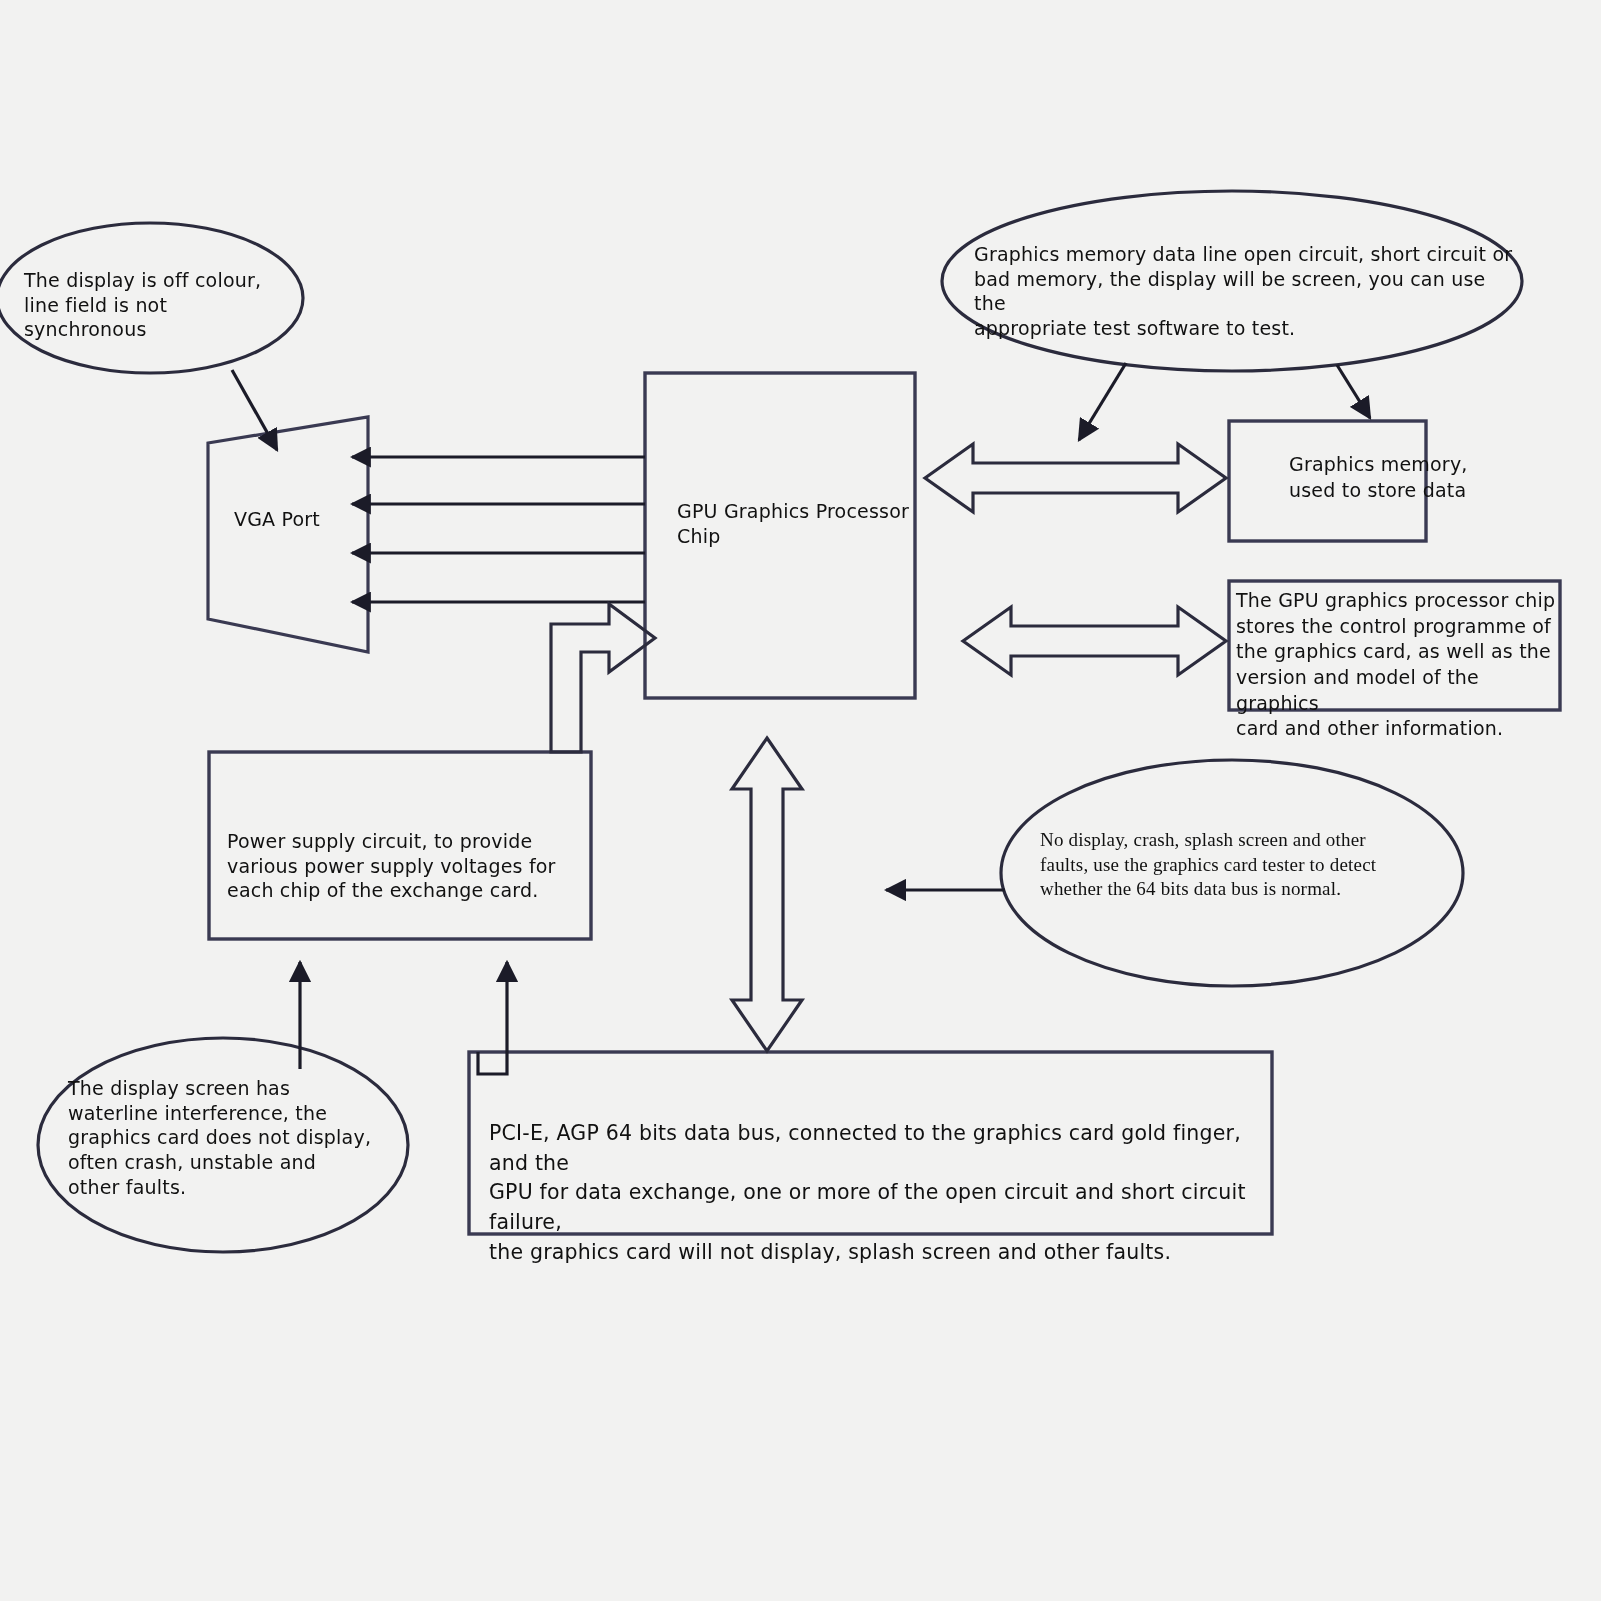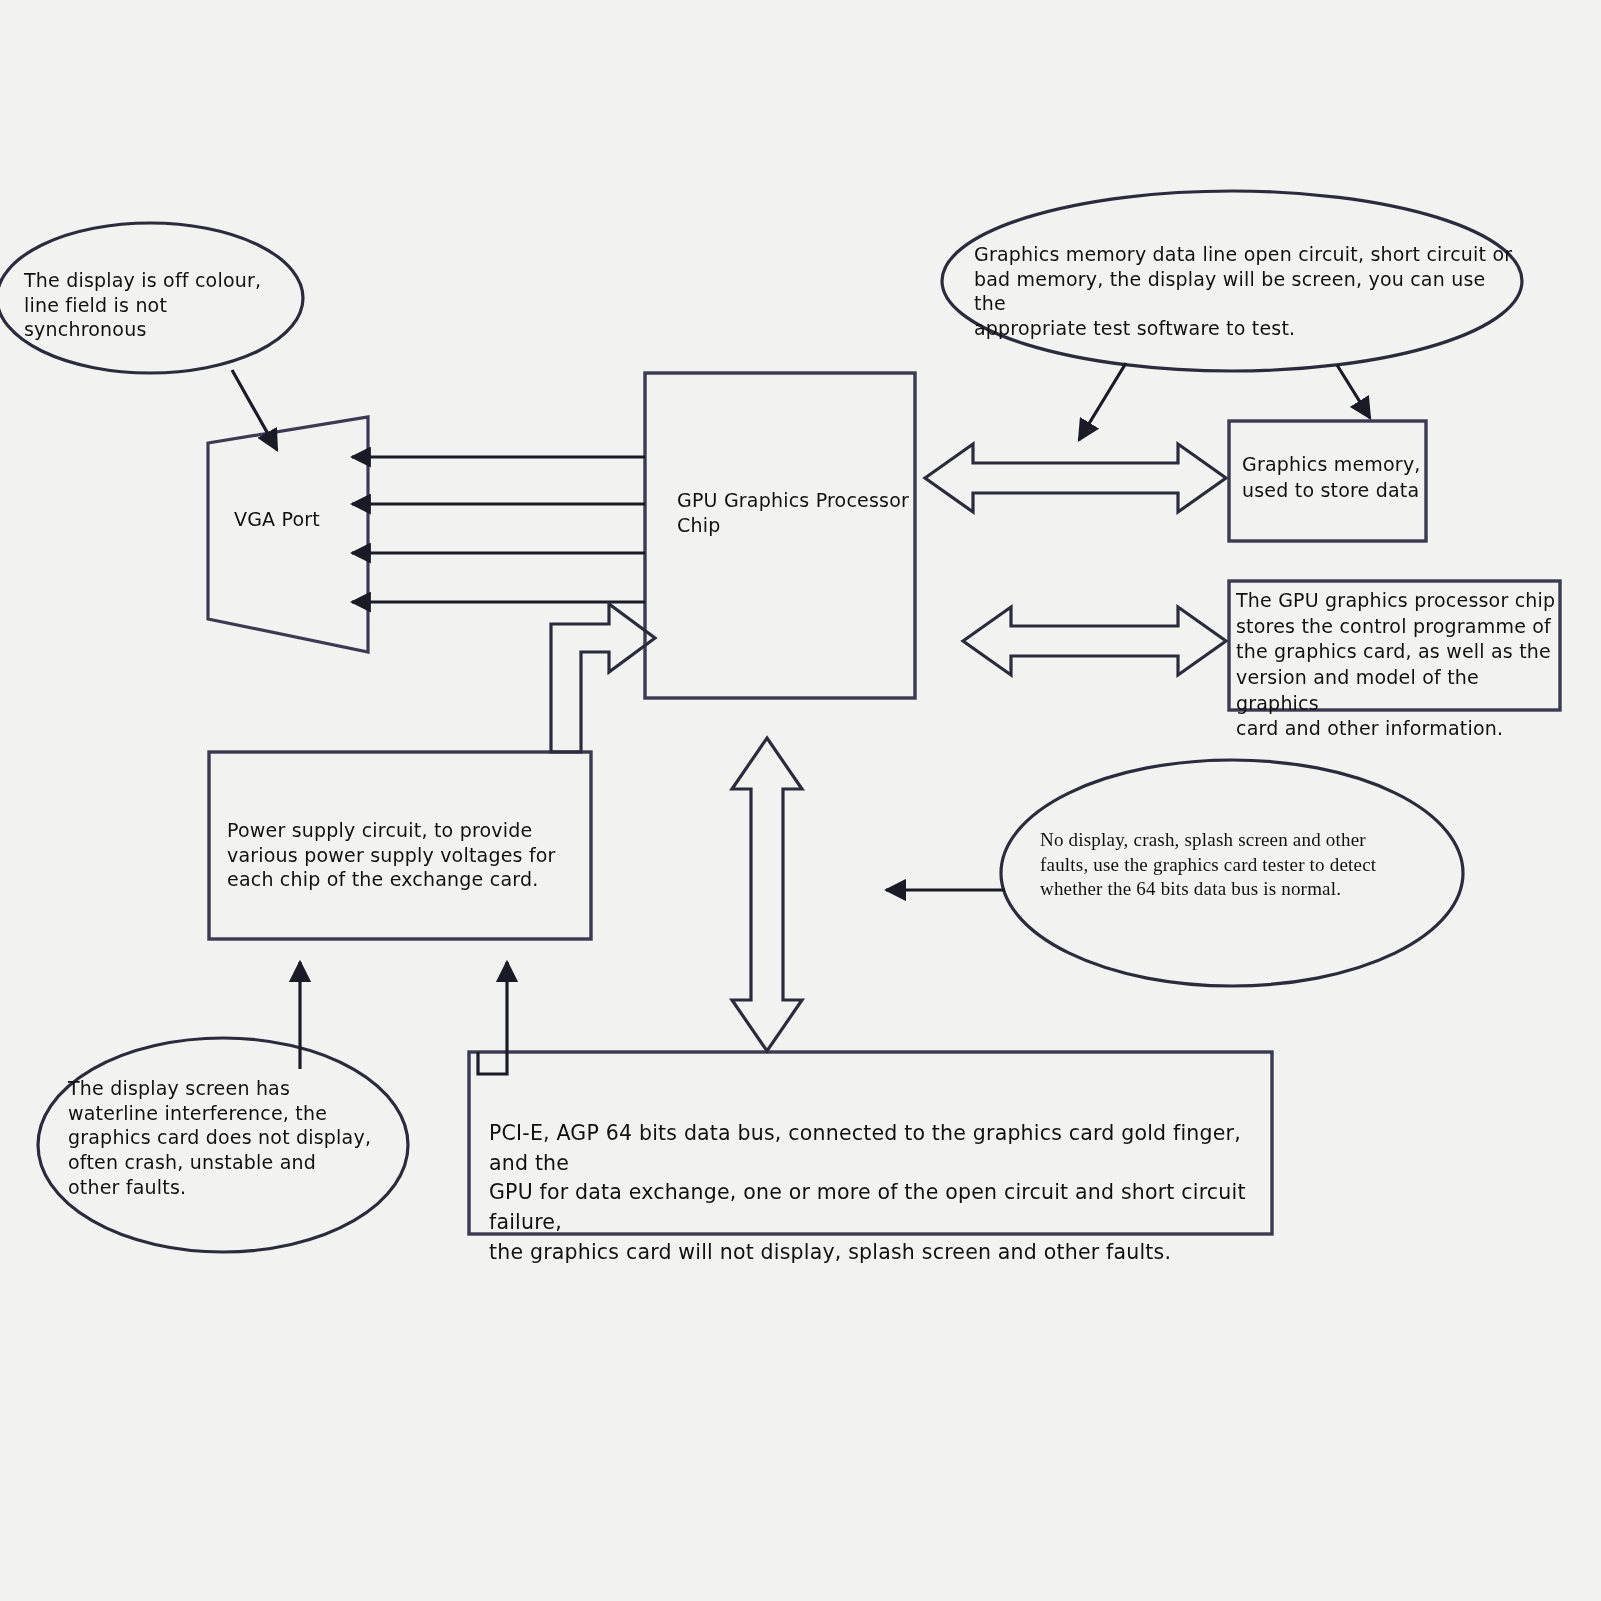--- a/index.html
+++ b/index.html
@@ -22,21 +22,21 @@
     height: 1601px;
   }
   .txt {
     position: absolute;
     color: #111111;
     font-family: "DejaVu Sans", "Liberation Sans", sans-serif;
     white-space: pre-wrap;
     letter-spacing: 0.2px;
     z-index: 5;
   }
-  .box-label { font-size: 19px; line-height: 1.30; }
+  .box-label { font-size: 19px; line-height: 1.30; margin-top: 11px; }
   .ellipse-label { font-size: 19px; line-height: 1.30; }
   .small-box-label { font-size: 19px; line-height: 1.35; }
   .pcie-label { font-size: 20.5px; line-height: 1.45; }
   .vga-label { font-size: 19px; }
 </style>
 </head>
 <body>
 
 <div id="canvas">
 
@@ -114,21 +114,21 @@
 waterline interference, the
 graphics card does not display,
 often crash, unstable and
 other faults.</div>
 
   <div class="txt vga-label" style="left:234px; top:508px; width:140px;">VGA Port</div>
 
   <div class="txt box-label" style="left:677px; top:488px; width:235px;">GPU Graphics Processor
 Chip</div>
 
-  <div class="txt small-box-label" style="left:1242px; top:452px; width:180px;">Graphics memory,
+  <div class="txt small-box-label" style="left:1289px; top:452px; width:180px;">Graphics memory,
 used to store data</div>
 
   <div class="txt small-box-label" style="left:1236px; top:588px; width:328px;">The GPU graphics processor chip
 stores the control programme of
 the graphics card, as well as the
 version and model of the graphics
 card and other information.</div>
 
   <div class="txt box-label" style="left:227px; top:818px; width:350px;">Power supply circuit, to provide
 various power supply voltages for

